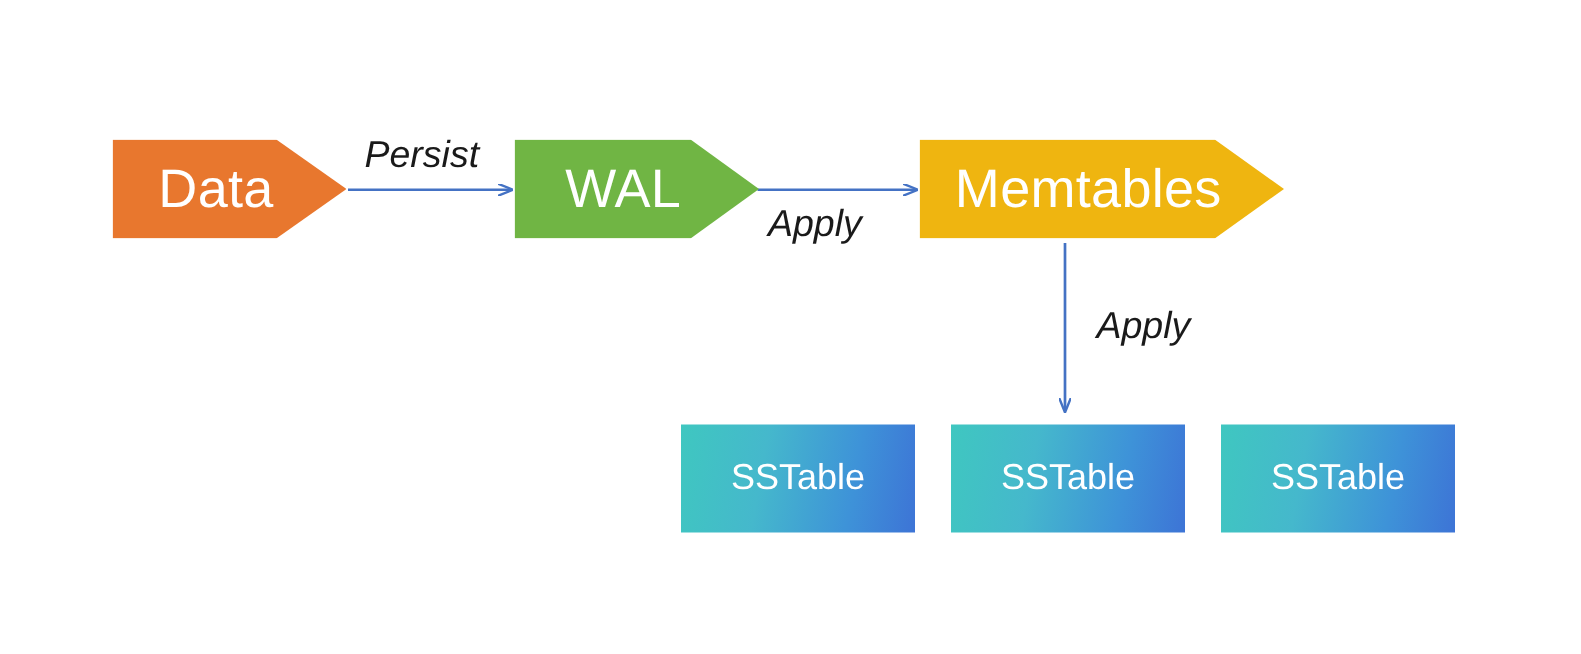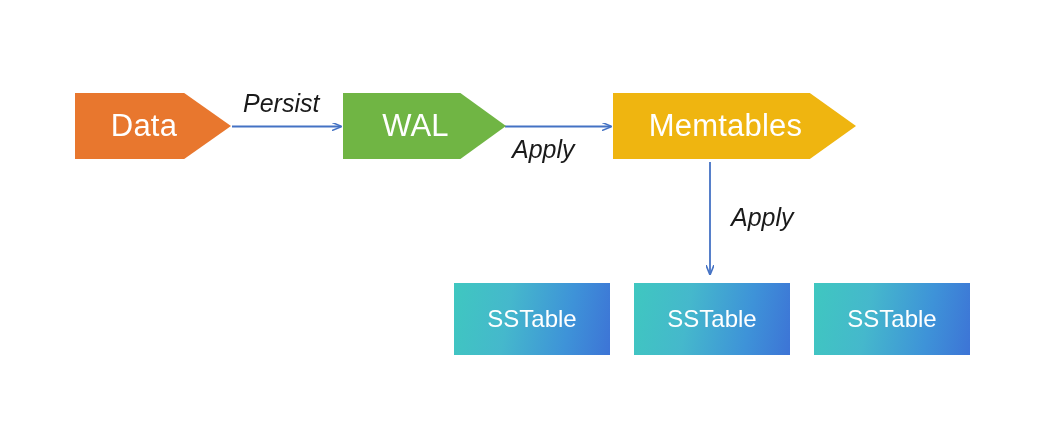--- a/index.html
+++ b/index.html
@@ -18,21 +18,21 @@
     overflow: hidden;
   }
 
   
   .chevron {
     position: absolute;
     display: flex;
     align-items: center;
     justify-content: center;
     color: #ffffff;
-    font-size: 31px;
+    font-size: 36px;
     letter-spacing: 0.2px;
     white-space: nowrap;
     box-sizing: border-box;
   }
   .chevron .chev-label {
     position: relative;
     transform: translateX(-9px);
   }
 
   .chev-data {

